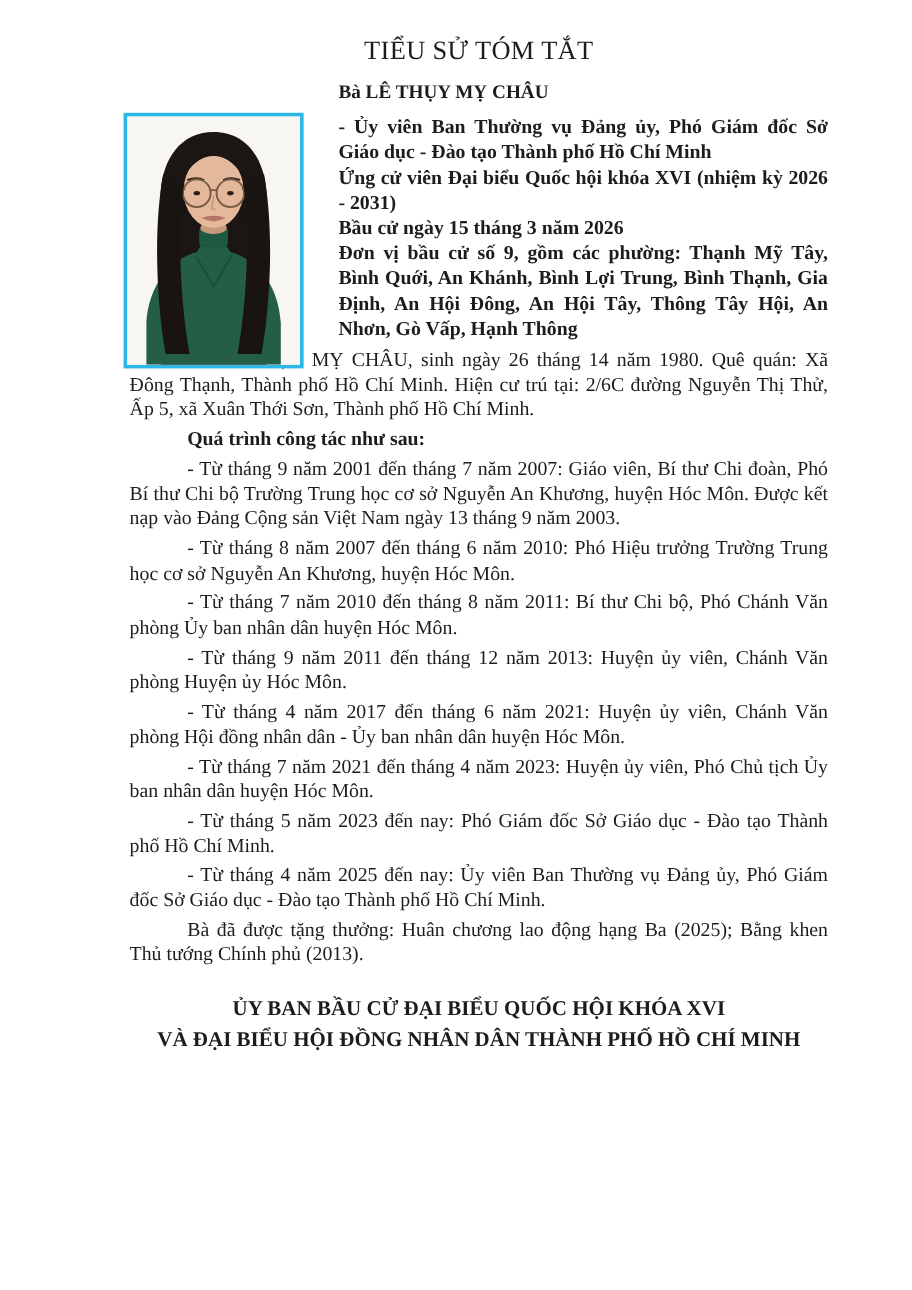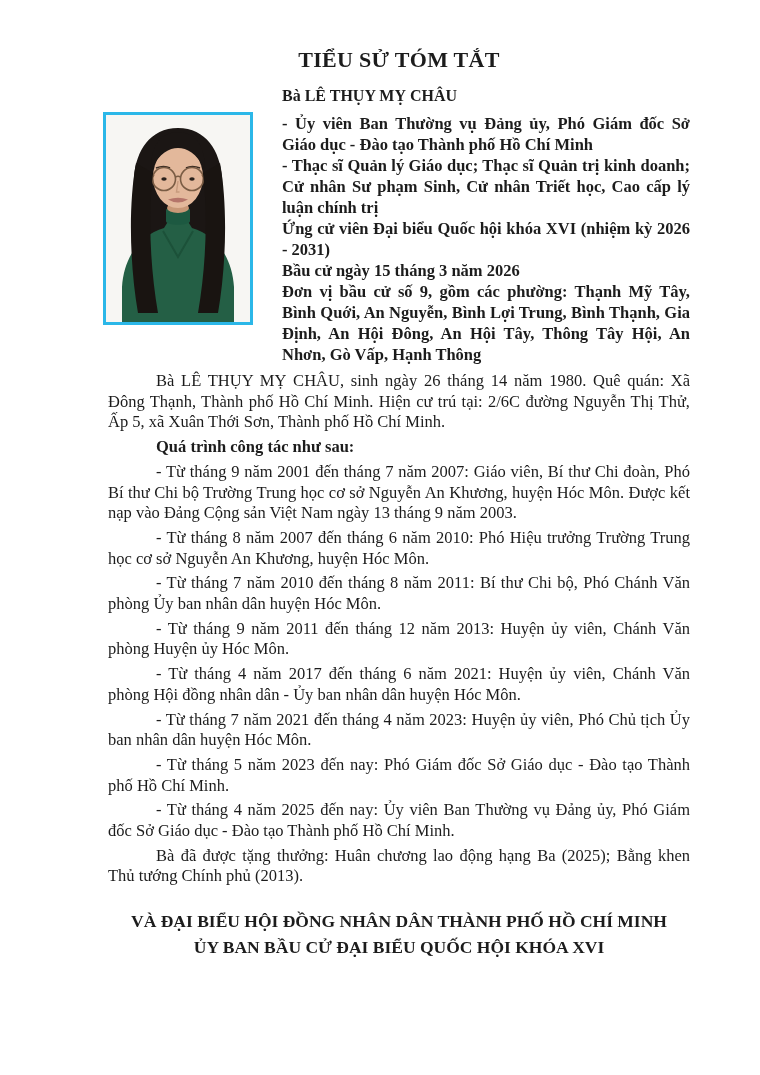--- a/index.html
+++ b/index.html
@@ -7,24 +7,24 @@
     width: 760px; height: 1075px;
     background: #ffffff;
     color: #1c1c1c;
     font-family: "Liberation Serif", "DejaVu Serif", serif;
     position: relative;
     overflow: hidden;
   }
   .page { position: relative; width: 760px; height: 1075px; }
 
   .title {
-    margin: 46px 70px 0 108px;
+    margin: 28px 70px 0 108px;
     text-align: center;
     font-size: 22px;
-    font-weight: bold;
+    font-weight: normal;
     letter-spacing: 0.3px;
     line-height: 27px;
   }
 
   .header { position: relative; margin: 11px 70px 0 108px; }
 
   .photo-frame {
     position: absolute;
     left: -5px; top: 28px;
     width: 144px; height: 207px;
@@ -108,24 +108,23 @@
         <path d="M45,54 C45,28 57,17 72,17 C87,17 99,28 99,54 C90,38 81,33 72,33 C63,33 54,38 45,54 Z" fill="#1b1614"></path>
 
         <path d="M30,48 C22,92 24,152 32,198 L52,198 C44,152 42,100 47,58 Z" fill="#191411"></path>
         <path d="M114,48 C122,92 120,152 112,198 L92,198 C100,152 102,100 97,58 Z" fill="#191411"></path>
       </svg>
     </div>
 
     <div class="right-col">
       <div class="name">Bà LÊ THỤY MỴ CHÂU</div>
       <div class="summary-line">- Ủy viên Ban Thường vụ Đảng ủy, Phó Giám đốc Sở Giáo dục - Đào tạo Thành phố Hồ Chí Minh</div>
-      <div class="summary-line">- Thạc sĩ Quản lý Giáo dục; Thạc sĩ Quản trị kinh doanh; Cử nhân Sư phạm Sinh, Cử nhân Triết học, Cao cấp lý luận chính trị</div>
       <div class="summary-line">Ứng cử viên Đại biểu Quốc hội khóa XVI (nhiệm kỳ 2026 - 2031)</div>
       <div class="summary-line">Bầu cử ngày 15 tháng 3 năm 2026</div>
-      <div class="summary-line">Đơn vị bầu cử số 9, gồm các phường: Thạnh Mỹ Tây, Bình Quới, An Nguyễn, Bình Lợi Trung, Bình Thạnh, Gia Định, An Hội Đông, An Hội Tây, Thông Tây Hội, An Nhơn, Gò Vấp, Hạnh Thông</div>
+      <div class="summary-line">Đơn vị bầu cử số 9, gồm các phường: Thạnh Mỹ Tây, Bình Quới, An Khánh, Bình Lợi Trung, Bình Thạnh, Gia Định, An Hội Đông, An Hội Tây, Thông Tây Hội, An Nhơn, Gò Vấp, Hạnh Thông</div>
     </div>
   </div>
 
   <div class="body-text">
     <p><span class="lead-bold">Bà LÊ THỤY MỴ CHÂU,</span><span> sinh ngày 26 tháng 14 năm 1980. Quê quán: Xã Đông Thạnh, Thành phố Hồ Chí Minh. Hiện cư trú tại: 2/6C đường Nguyễn Thị Thử, Ấp 5, xã Xuân Thới Sơn, Thành phố Hồ Chí Minh.</span></p>
 
     <p class="career-heading">Quá trình công tác như sau:</p>
 
     <p>- Từ tháng 9 năm 2001 đến tháng 7 năm 2007: Giáo viên, Bí thư Chi đoàn, Phó Bí thư Chi bộ Trường Trung học cơ sở Nguyễn An Khương, huyện Hóc Môn. Được kết nạp vào Đảng Cộng sản Việt Nam ngày 13 tháng 9 năm 2003.</p>
     <p>- Từ tháng 8 năm 2007 đến tháng 6 năm 2010: Phó Hiệu trưởng Trường Trung học cơ sở Nguyễn An Khương, huyện Hóc Môn.</p>
@@ -133,17 +132,17 @@
     <p>- Từ tháng 9 năm 2011 đến tháng 12 năm 2013: Huyện ủy viên, Chánh Văn phòng Huyện ủy Hóc Môn.</p>
     <p>- Từ tháng 4 năm 2017 đến tháng 6 năm 2021: Huyện ủy viên, Chánh Văn phòng Hội đồng nhân dân - Ủy ban nhân dân huyện Hóc Môn.</p>
     <p>- Từ tháng 7 năm 2021 đến tháng 4 năm 2023: Huyện ủy viên, Phó Chủ tịch Ủy ban nhân dân huyện Hóc Môn.</p>
     <p>- Từ tháng 5 năm 2023 đến nay: Phó Giám đốc Sở Giáo dục - Đào tạo Thành phố Hồ Chí Minh.</p>
     <p>- Từ tháng 4 năm 2025 đến nay: Ủy viên Ban Thường vụ Đảng ủy, Phó Giám đốc Sở Giáo dục - Đào tạo Thành phố Hồ Chí Minh.</p>
 
     <p><span class="lead-bold">Bà đã được tặng thưởng:</span><span> Huân chương lao động hạng Ba (2025); Bằng khen Thủ tướng Chính phủ (2013).</span></p>
   </div>
 
   <div class="footer">
+    <div>ỦY BAN BẦU CỬ ĐẠI BIỂU QUỐC HỘI KHÓA XVI</div>
     <div>VÀ ĐẠI BIỂU HỘI ĐỒNG NHÂN DÂN THÀNH PHỐ HỒ CHÍ MINH</div>
-    <div>ỦY BAN BẦU CỬ ĐẠI BIỂU QUỐC HỘI KHÓA XVI</div>
   </div>
 
 </div>
 
 </body></html>

